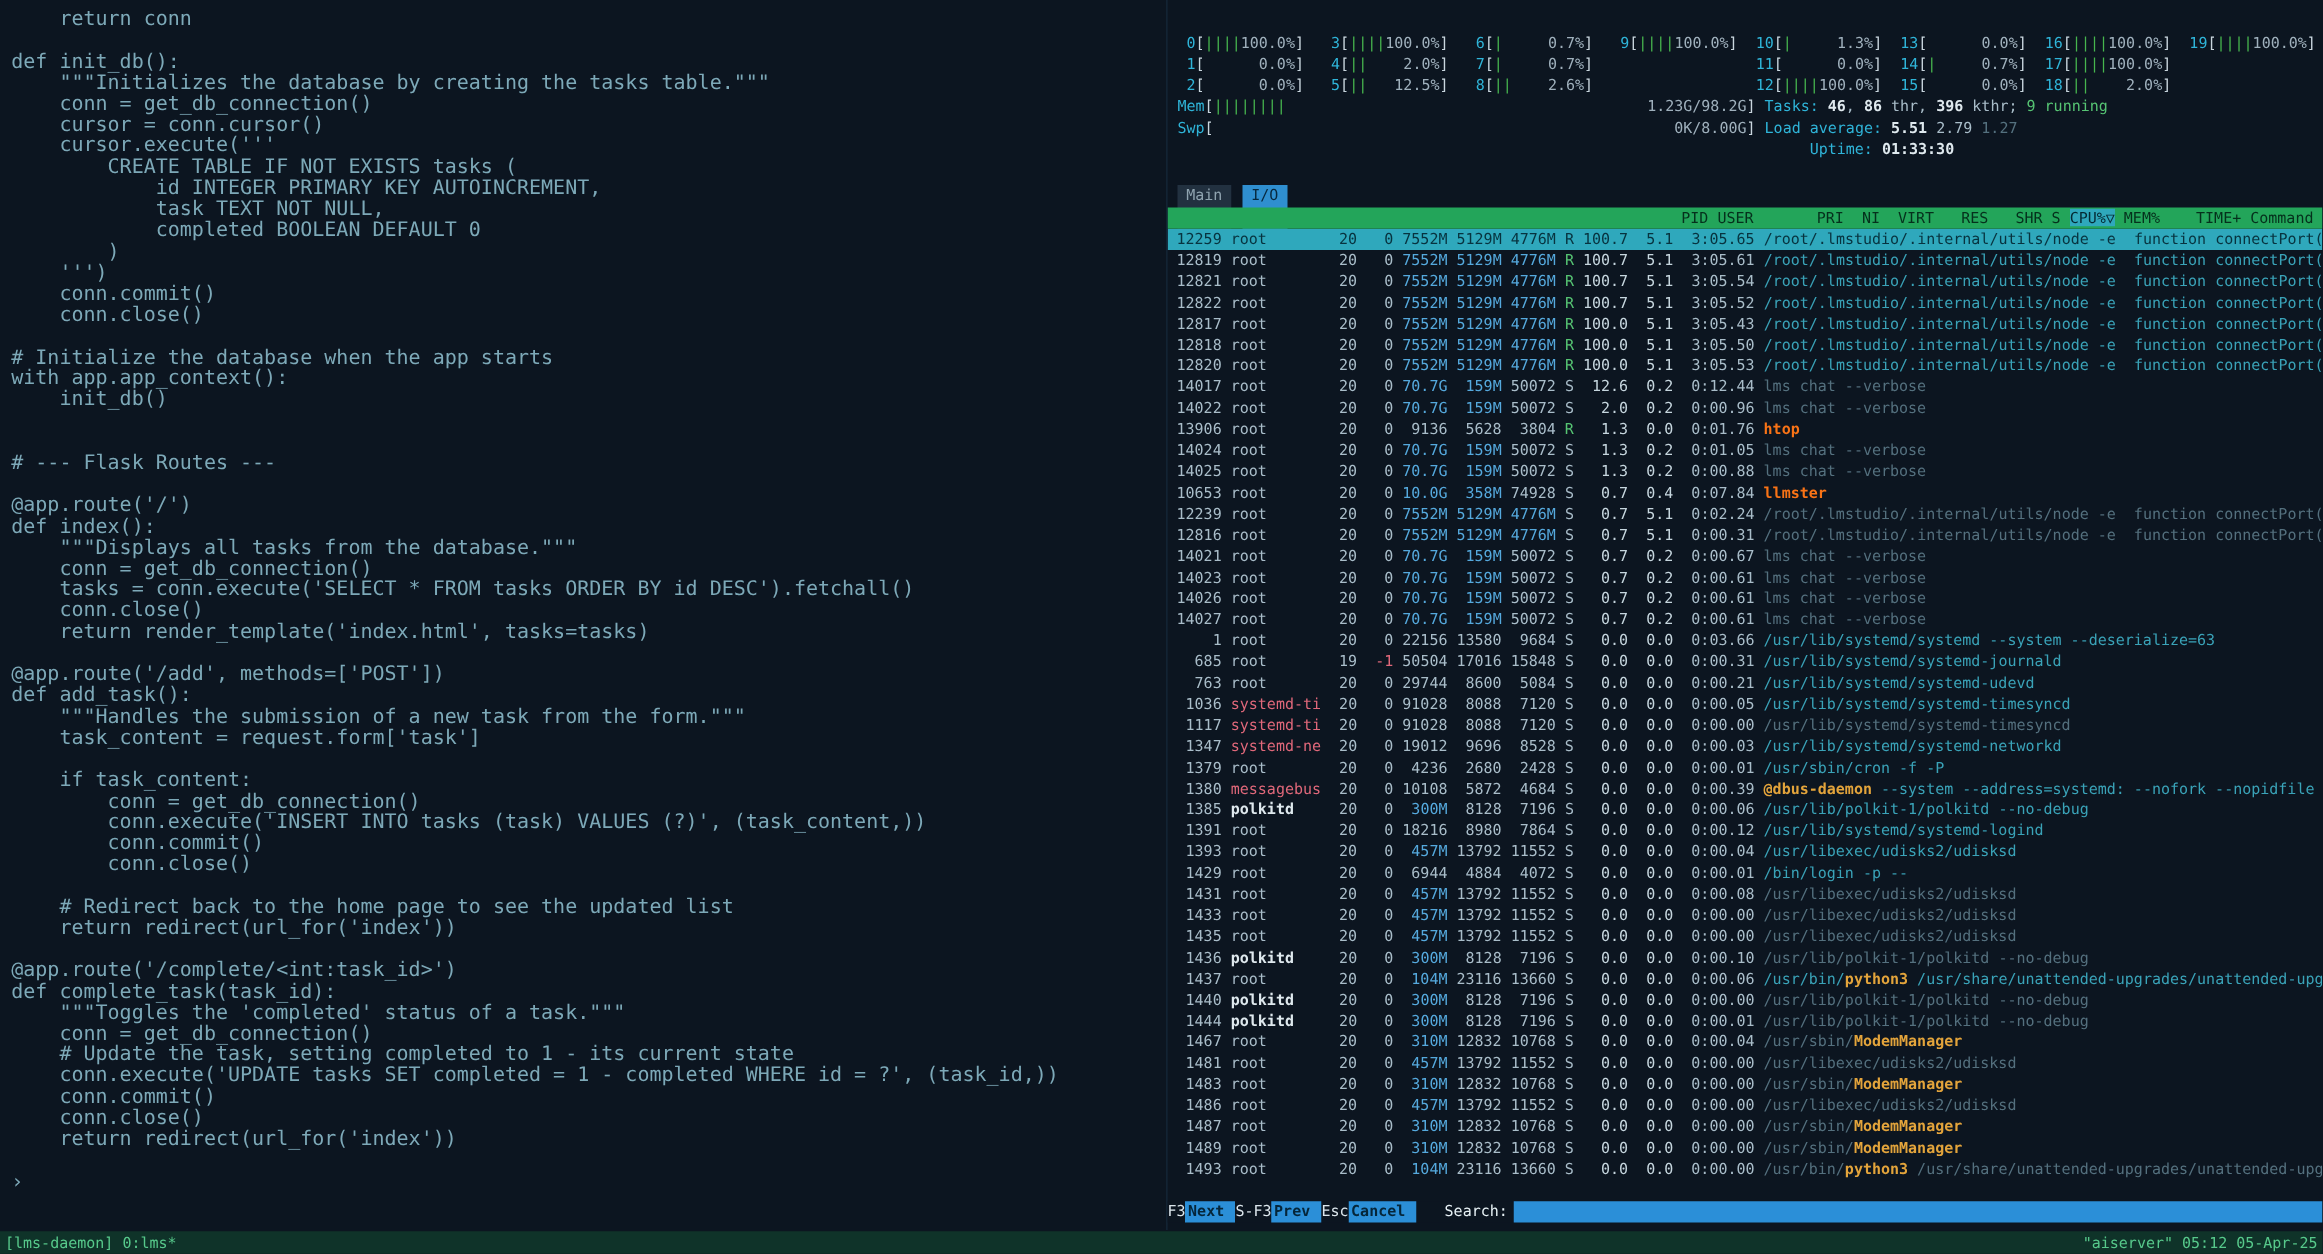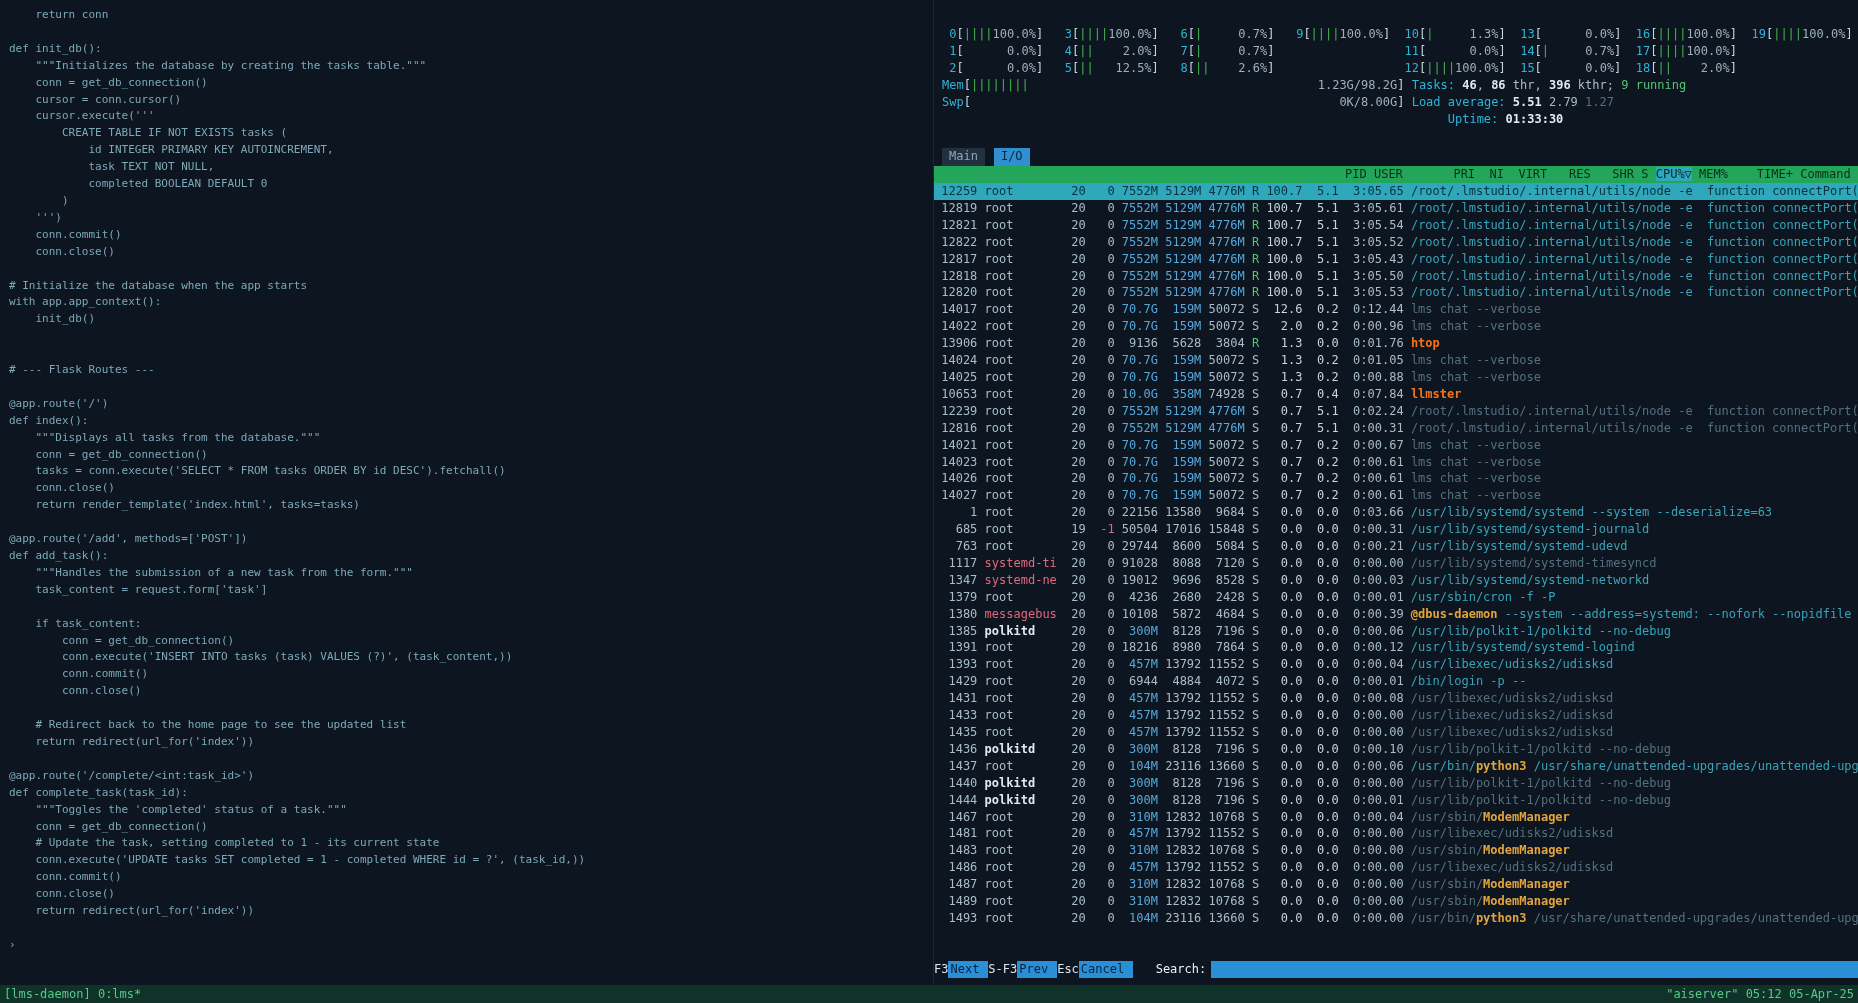--- a/index.html
+++ b/index.html
@@ -7,21 +7,21 @@
   body{
     width:1858px;height:1003px;overflow:hidden;position:relative;
     background:#0c1520;
     font-family:"DejaVu Sans Mono","Liberation Mono",monospace;
   }
   .screen{position:absolute;inset:0;}
   
   .pane-left{position:absolute;left:0;top:0;width:933px;height:984px;overflow:hidden;}
   .pane-left pre{
     position:absolute;left:9px;top:7px;margin:0;
-    font-size:11px;line-height:16.9px;white-space:pre;
+    font-size:16px;line-height:16.9px;white-space:pre;
     color:#7da9b8;
   }
   .pane-divider{position:absolute;left:933px;top:0;width:1px;height:984px;background:#15293a;}
   
   .pane-right{
     position:absolute;left:934px;top:0;width:924px;height:984px;overflow:hidden;
     font-size:12px;line-height:17px;color:#a9bdc9;
   }
   #meters{position:absolute;left:8px;top:26px;margin:0;white-space:pre;font-size:12px;line-height:17px;}
   .cy{color:var(--accent-cyan,#2fb4d8);}
@@ -55,21 +55,21 @@
   .prow .w{color:#f97316;font-weight:bold;}
   .prow.sel{background:var(--selection,#2fa8bc);color:#07333f;}
   .prow.sel span{color:#07333f !important;font-weight:normal;}
   
   #fnbar{
     position:absolute;left:0;top:961px;width:100%;height:17px;
     display:flex;align-items:stretch;white-space:pre;line-height:17px;
     background:#0c1520;
   }
   .fk{color:#dce6ec;}
-  .fl{background:var(--search-blue,#2b8fd8);color:#05263a;padding:0 9px 16px 2px;}
+  .fl{background:var(--search-blue,#2b8fd8);color:#05263a;padding:0 9px 16px 2px;font-weight:bold;}
   .fgap{display:inline-block;}
   .fsearch{color:#e8f2f6;padding:0 5px 0 8px;}
   .finput{flex:1;background:var(--search-blue,#2b8fd8);}
   
   #statusbar{
     position:absolute;left:0;top:985px;width:100%;height:18px;box-sizing:border-box;
     background:#0f3329;color:var(--status-green,#57c98b);
     font-size:12px;line-height:18px;white-space:pre;
     display:flex;justify-content:space-between;padding:0 4px;overflow:hidden;
   }
@@ -165,20 +165,21 @@
         <div class="prow"> 10653 root        20   0 <span class="mv">10.0G</span> <span class="mv"> 358M</span> 74928 S <span class="pc">  0.7</span> <span class="pc"> 0.4</span>  0:07.84 <span class="w">llmster</span></div>
         <div class="prow"> 12239 root        20   0 <span class="mv">7552M</span> <span class="mv">5129M</span> <span class="mv">4776M</span> S <span class="pc">  0.7</span> <span class="pc"> 5.1</span>  0:02.24 <span class="d">/root/.lmstudio/.internal/utils/node -e  function connectPort(p</span></div>
         <div class="prow"> 12816 root        20   0 <span class="mv">7552M</span> <span class="mv">5129M</span> <span class="mv">4776M</span> S <span class="pc">  0.7</span> <span class="pc"> 5.1</span>  0:00.31 <span class="d">/root/.lmstudio/.internal/utils/node -e  function connectPort(p</span></div>
         <div class="prow"> 14021 root        20   0 <span class="mv">70.7G</span> <span class="mv"> 159M</span> 50072 S <span class="pc">  0.7</span> <span class="pc"> 0.2</span>  0:00.67 <span class="d">lms chat --verbose</span></div>
         <div class="prow"> 14023 root        20   0 <span class="mv">70.7G</span> <span class="mv"> 159M</span> 50072 S <span class="pc">  0.7</span> <span class="pc"> 0.2</span>  0:00.61 <span class="d">lms chat --verbose</span></div>
         <div class="prow"> 14026 root        20   0 <span class="mv">70.7G</span> <span class="mv"> 159M</span> 50072 S <span class="pc">  0.7</span> <span class="pc"> 0.2</span>  0:00.61 <span class="d">lms chat --verbose</span></div>
         <div class="prow"> 14027 root        20   0 <span class="mv">70.7G</span> <span class="mv"> 159M</span> 50072 S <span class="pc">  0.7</span> <span class="pc"> 0.2</span>  0:00.61 <span class="d">lms chat --verbose</span></div>
         <div class="prow">     1 root        20   0 22156 13580  9684 S <span class="pc">  0.0</span> <span class="pc"> 0.0</span>  0:03.66 <span class="c">/usr/lib/systemd/systemd --system --deserialize=63</span></div>
         <div class="prow">   685 root        19 <span class="red"> -1</span> 50504 17016 15848 S <span class="pc">  0.0</span> <span class="pc"> 0.0</span>  0:00.31 <span class="c">/usr/lib/systemd/systemd-journald</span></div>
         <div class="prow">   763 root        20   0 29744  8600  5084 S <span class="pc">  0.0</span> <span class="pc"> 0.0</span>  0:00.21 <span class="c">/usr/lib/systemd/systemd-udevd</span></div>
+        <div class="prow">  1036 <span class="red">systemd-ti</span>  20   0 91028  8088  7120 S <span class="pc">  0.0</span> <span class="pc"> 0.0</span>  0:00.05 <span class="c">/usr/lib/systemd/systemd-timesyncd</span></div>
         <div class="prow">  1117 <span class="red">systemd-ti</span>  20   0 91028  8088  7120 S <span class="pc">  0.0</span> <span class="pc"> 0.0</span>  0:00.00 <span class="d">/usr/lib/systemd/systemd-timesyncd</span></div>
         <div class="prow">  1347 <span class="red">systemd-ne</span>  20   0 19012  9696  8528 S <span class="pc">  0.0</span> <span class="pc"> 0.0</span>  0:00.03 <span class="c">/usr/lib/systemd/systemd-networkd</span></div>
         <div class="prow">  1379 root        20   0  4236  2680  2428 S <span class="pc">  0.0</span> <span class="pc"> 0.0</span>  0:00.01 <span class="c">/usr/sbin/cron -f -P</span></div>
         <div class="prow">  1380 <span class="red">messagebus</span>  20   0 10108  5872  4684 S <span class="pc">  0.0</span> <span class="pc"> 0.0</span>  0:00.39 <span class="o">@dbus-daemon</span><span class="c"> --system --address=systemd: --nofork --nopidfile -</span></div>
         <div class="prow">  1385 <span class="bo">polkitd   </span>  20   0 <span class="mv"> 300M</span>  8128  7196 S <span class="pc">  0.0</span> <span class="pc"> 0.0</span>  0:00.06 <span class="c">/usr/lib/polkit-1/polkitd --no-debug</span></div>
         <div class="prow">  1391 root        20   0 18216  8980  7864 S <span class="pc">  0.0</span> <span class="pc"> 0.0</span>  0:00.12 <span class="c">/usr/lib/systemd/systemd-logind</span></div>
         <div class="prow">  1393 root        20   0 <span class="mv"> 457M</span> 13792 11552 S <span class="pc">  0.0</span> <span class="pc"> 0.0</span>  0:00.04 <span class="c">/usr/libexec/udisks2/udisksd</span></div>
         <div class="prow">  1429 root        20   0  6944  4884  4072 S <span class="pc">  0.0</span> <span class="pc"> 0.0</span>  0:00.01 <span class="c">/bin/login -p --</span></div>
         <div class="prow">  1431 root        20   0 <span class="mv"> 457M</span> 13792 11552 S <span class="pc">  0.0</span> <span class="pc"> 0.0</span>  0:00.08 <span class="d">/usr/libexec/udisks2/udisksd</span></div>
         <div class="prow">  1433 root        20   0 <span class="mv"> 457M</span> 13792 11552 S <span class="pc">  0.0</span> <span class="pc"> 0.0</span>  0:00.00 <span class="d">/usr/libexec/udisks2/udisksd</span></div>

